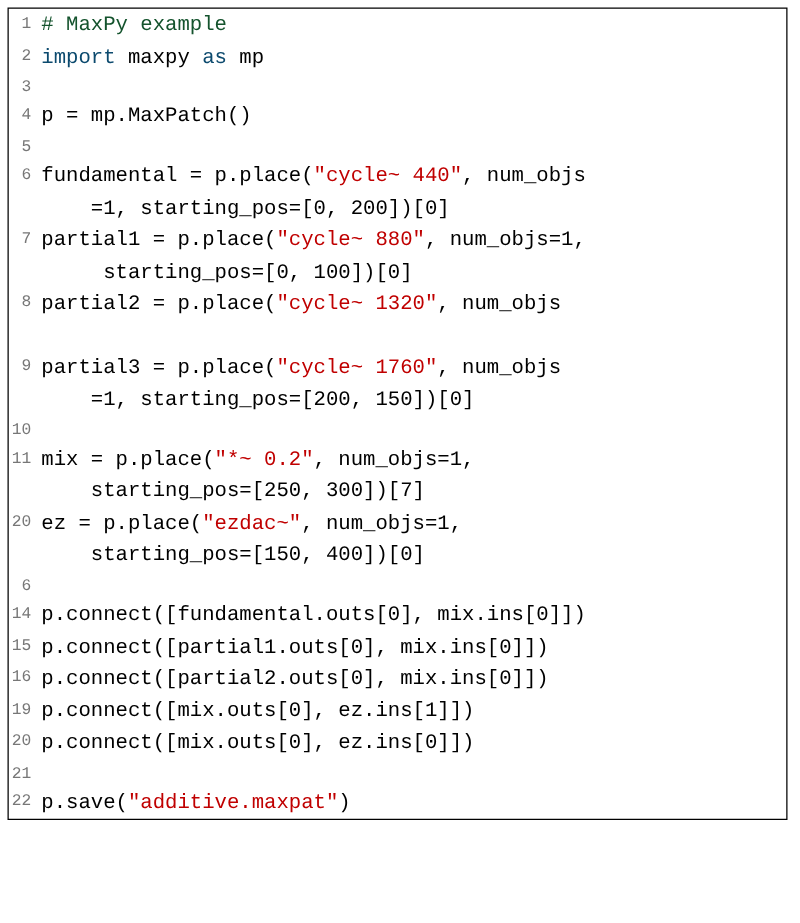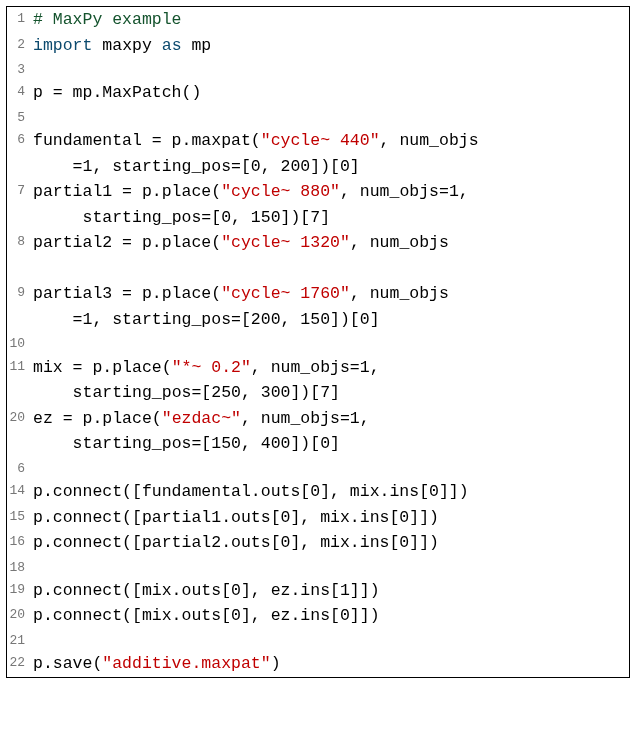--- a/index.html
+++ b/index.html
@@ -63,25 +63,25 @@
     <div class="code-row">
       <div class="gutter">4</div>
       <div class="codecell"><span><span>p = mp.MaxPatch()</span></span></div>
     </div>
     <div class="code-row">
       <div class="gutter">5</div>
       <div class="codecell"><span><span></span></span></div>
     </div>
     <div class="code-row">
       <div class="gutter">6</div>
-      <div class="codecell"><span><span>fundamental = p.maxpat(</span><span class="string">"cycle~ 440"</span><span>, num_objs</span></span><br><span>    </span><span><span>=1, starting_pos=[0, 200])[0]</span></span></div>
+      <div class="codecell"><span><span>fundamental = p.place(</span><span class="string">"cycle~ 440"</span><span>, num_objs</span></span><br><span>    </span><span><span>=1, starting_pos=[0, 200])[0]</span></span></div>
     </div>
     <div class="code-row">
       <div class="gutter">7</div>
-      <div class="codecell"><span><span>partial1 = p.place(</span><span class="string">"cycle~ 880"</span><span>, num_objs=1,</span></span><br><span>    </span><span><span> starting_pos=[0, 150])[7]</span></span></div>
+      <div class="codecell"><span><span>partial1 = p.place(</span><span class="string">"cycle~ 880"</span><span>, num_objs=1,</span></span><br><span>    </span><span><span> starting_pos=[0, 100])[0]</span></span></div>
     </div>
     <div class="code-row">
       <div class="gutter">8</div>
       <div class="codecell"><span><span>partial2 = p.place(</span><span class="string">"cycle~ 1320"</span><span>, num_objs</span></span><br><span>    </span></div>
     </div>
     <div class="code-row">
       <div class="gutter">9</div>
       <div class="codecell"><span><span>partial3 = p.place(</span><span class="string">"cycle~ 1760"</span><span>, num_objs</span></span><br><span>    </span><span><span>=1, starting_pos=[200, 150])[0]</span></span></div>
     </div>
     <div class="code-row">
@@ -106,24 +106,20 @@
     </div>
     <div class="code-row">
       <div class="gutter">15</div>
       <div class="codecell"><span><span>p.connect([partial1.outs[0], mix.ins[0]])</span></span></div>
     </div>
     <div class="code-row">
       <div class="gutter">16</div>
       <div class="codecell"><span><span>p.connect([partial2.outs[0], mix.ins[0]])</span></span></div>
     </div>
     <div class="code-row">
-      <div class="gutter">18</div>
-      <div class="codecell"><span><span></span></span></div>
-    </div>
-    <div class="code-row">
       <div class="gutter">19</div>
       <div class="codecell"><span><span>p.connect([mix.outs[0], ez.ins[1]])</span></span></div>
     </div>
     <div class="code-row">
       <div class="gutter">20</div>
       <div class="codecell"><span><span>p.connect([mix.outs[0], ez.ins[0]])</span></span></div>
     </div>
     <div class="code-row">
       <div class="gutter">21</div>
       <div class="codecell"><span><span></span></span></div>

